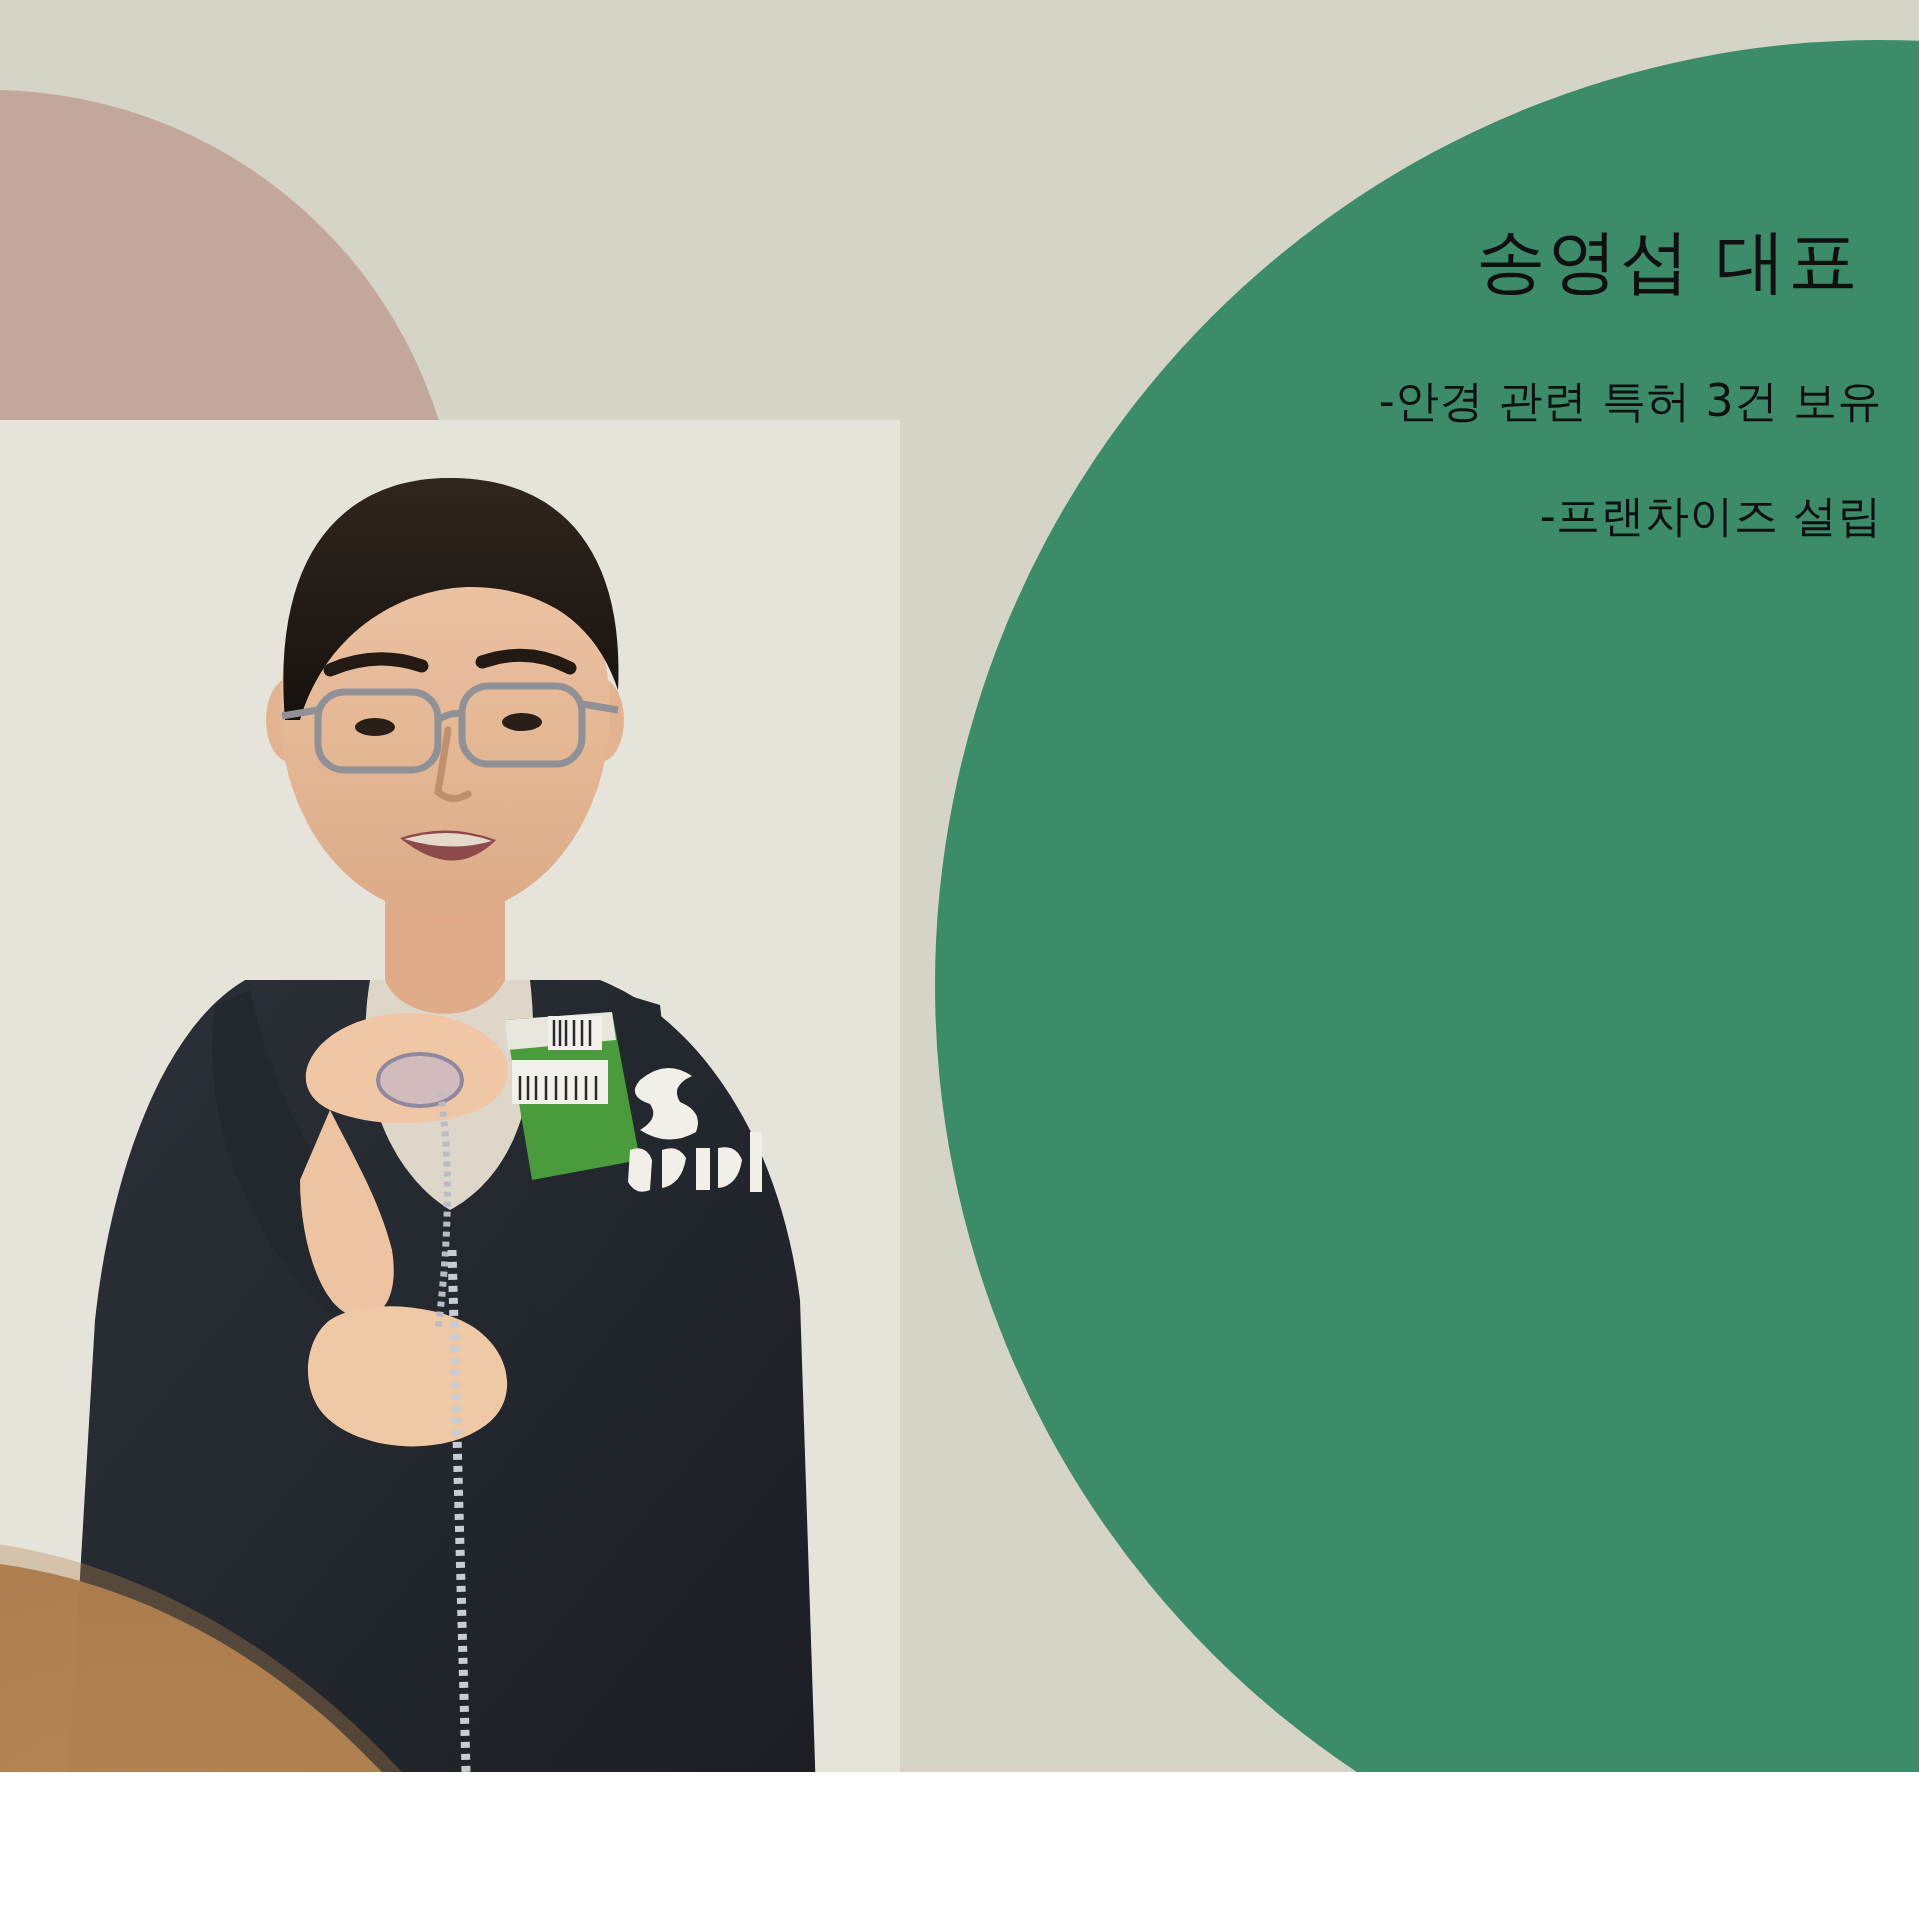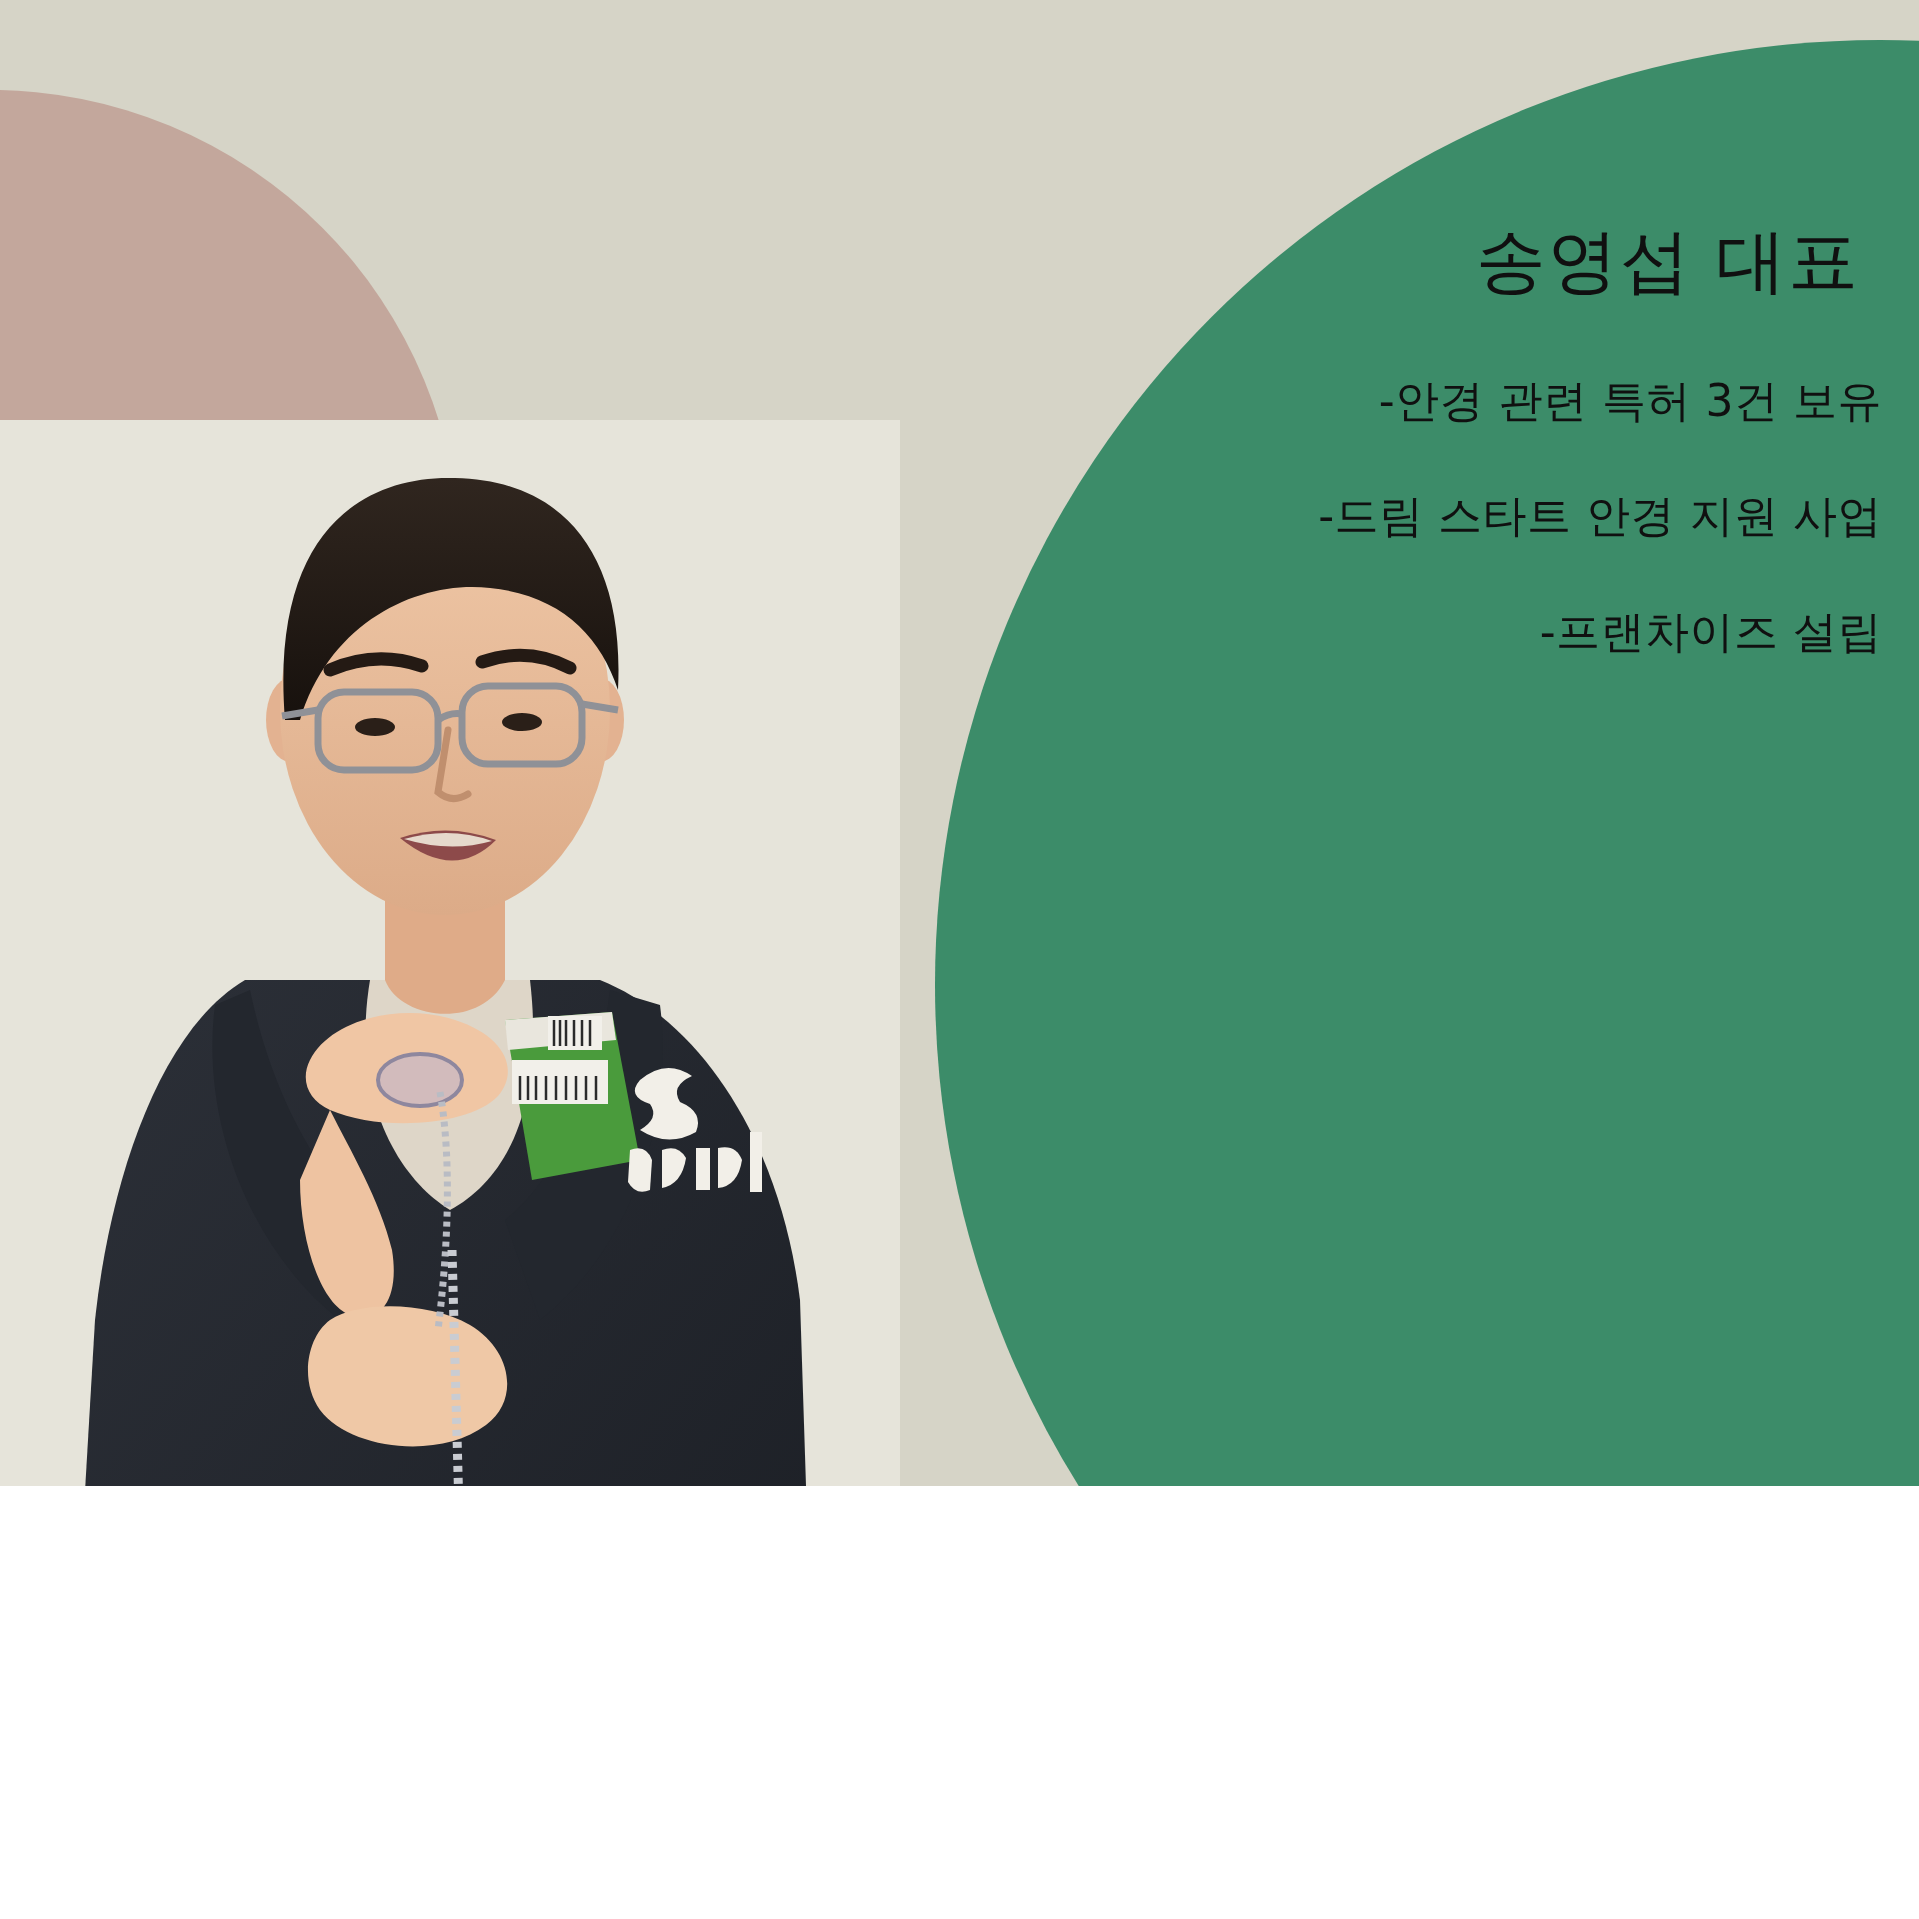--- a/index.html
+++ b/index.html
@@ -1,21 +1,21 @@
 <!DOCTYPE html>
 <html><head>
 <meta charset="utf-8">
 <style>
   html,body{margin:0;padding:0;}
   body{
     width:1919px;height:1919px;overflow:hidden;
     font-family:"Liberation Sans","DejaVu Sans",sans-serif;
   }
   #poster{
-    position:relative;width:1919px;height:1486px;
+    position:relative;width:1919px;height:1772px;
     background:#d6d4c7;overflow:hidden;
   }
   
   .circle{position:absolute;border-radius:50%;}
   #pink-circle{
     left:-480px;top:90px;width:940px;height:940px;
     background:#c3a79c;
   }
   #green-circle{
     left:935px;top:40px;width:1890px;height:1890px;
@@ -182,17 +182,16 @@
         <path d="M-40,1120 C130,1132 290,1230 400,1350 C470,1424 510,1474 528,1499
                  L-40,1499 Z" fill="#b58354" opacity="0.35"></path>
       </g>
     </svg>
   </div>
 
   <div id="profile-text">
     <div id="profile-name">송영섭 대표</div>
 
     <div class="credential">-안경 관련 특허 3건 보유</div>
-    <div class="credential">-드림 스타트 안경 지원 사업</div>
     <div class="credential">-프랜차이즈 설립</div>
   </div>
 
 </div>
 
 </body></html>

